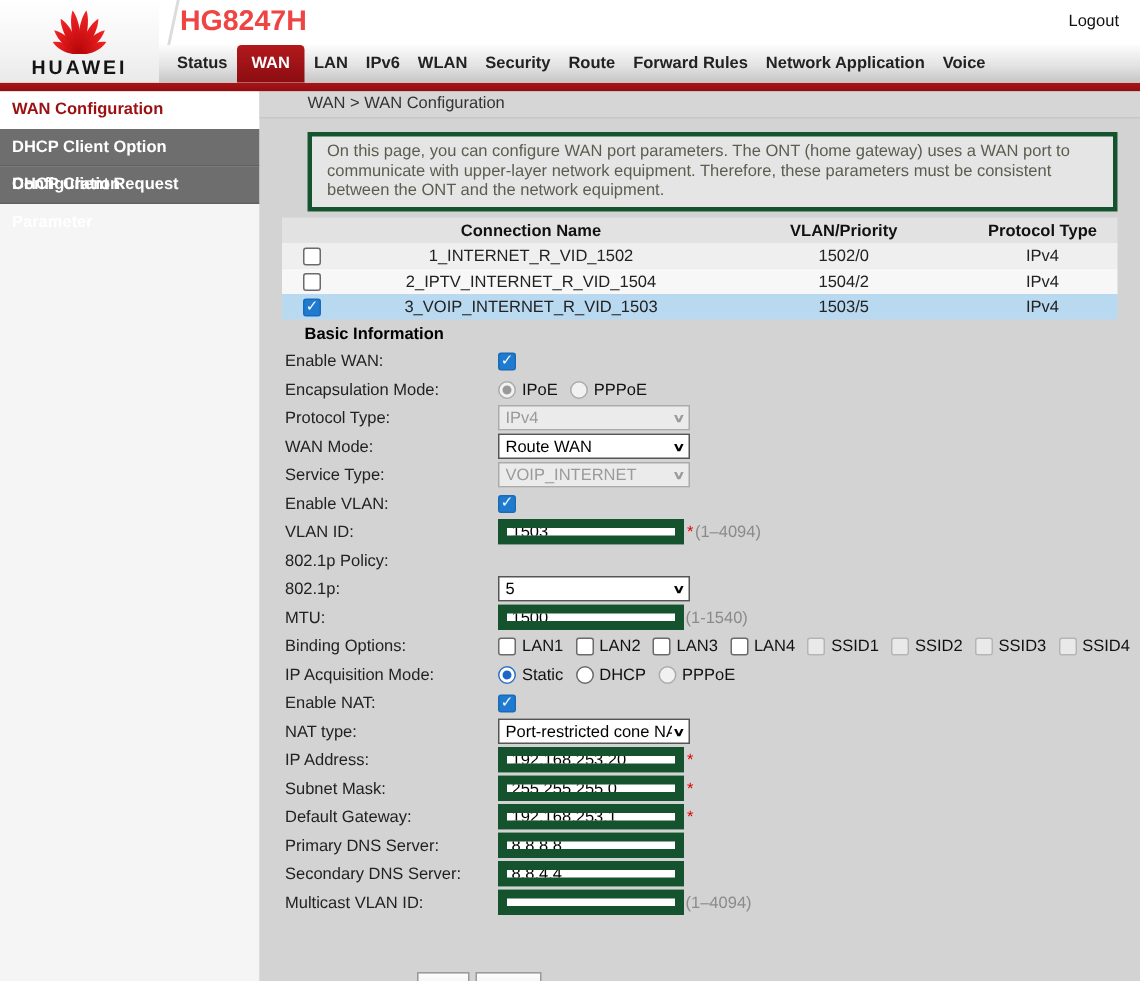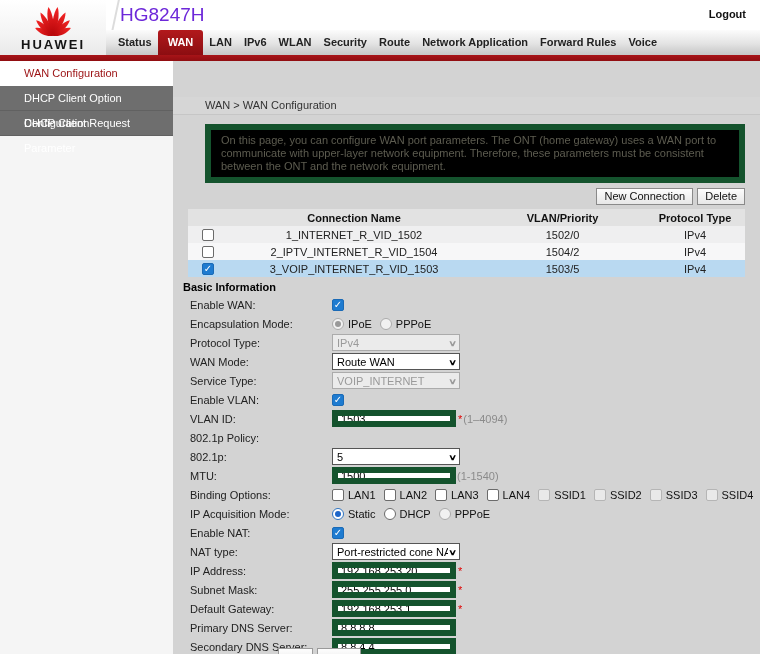--- a/index.html
+++ b/index.html
@@ -14,63 +14,63 @@
   .logo-block {
     position:absolute; left:0; top:0; width:106px; height:55px;
     background:linear-gradient(180deg,#ffffff 0%,#f4f4f4 60%,#e9e9e9 100%);
     display:flex; flex-direction:column; align-items:center; justify-content:center;
   }
   .brand-text { font-weight:bold; font-size:13px; letter-spacing:2px; color:#141414; margin-top:1px; }
   .diag {
     position:absolute; left:112px; top:0; height:55px; width:2px;
     background:#dcdcdc; transform:skewX(-12deg);
   }
-  .model-title { position:absolute; left:120px; top:4px; font-size:19px; font-weight:normal; color:#6d28d9; }
-  .logout { position:absolute; right:14px; top:8px; font-weight:bold; color:#111; cursor:pointer; }
+  .model-title { position:absolute; left:120px; top:4px; font-size:19px; font-weight:bold; color:#ef4444; }
+  .logout { position:absolute; right:14px; top:8px; font-weight:normal; color:#111; cursor:pointer; }
   .nav {
     position:absolute; left:106px; right:0; top:30px; height:25px;
     background:linear-gradient(180deg,#fcfcfc 0%,#e3e3e3 55%,#c6c6c6 100%);
     display:flex; align-items:flex-end; padding-left:6px;
   }
   .nav-tab { padding:0 6px; font-weight:bold; color:#222; height:25px; line-height:25px; cursor:pointer; white-space:nowrap; }
   .nav-tab.active {
     background:linear-gradient(180deg,#b2191c,#8c0d11); color:#fff;
     border-radius:3px 3px 0 0; padding:0 10px;
   }
   .redbar { height:6px; background:linear-gradient(180deg,#a81418,#900d11); }
   
   .layout { display:flex; height:593px; }
   .sidebar { width:173px; background:#f5f5f5; flex:none; }
-  .side-item { padding-left:24px; font-weight:normal; cursor:pointer; }
+  .side-item { padding-left:8px; font-weight:bold; cursor:pointer; }
   .side-item.active { height:25px; line-height:25px; background:#fff; color:#9b1113; }
   .side-item.gray { height:25px; line-height:25px; background:#6e6e6e; color:#fff; border-bottom:1px solid #616161; }
-  .main { flex:1; background:#d3d3d3; min-width:0;margin-top:36px; }
+  .main { flex:1; background:#d3d3d3; min-width:0; }
   .breadcrumb { height:18px; line-height:17px; padding-left:32px; background:#d6d6d6; border-bottom:1px solid #c6c6c6; color:#333; }
   .notice {
-    margin:9px 15px 0 32px; background:#000000; border:6px solid #14532d;
+    margin:9px 15px 0 32px; background:#e5e5e5; border:3px solid #14532d;
     padding:4px 10px; line-height:13px; color:#5d5c50;
   }
   .actions { display:flex; justify-content:flex-end; gap:4px; margin:5px 15px 0 0; }
   .btn {
     background:linear-gradient(180deg,#fdfdfd,#e7e7e7); border:1px solid #8a8a8a;
     height:17px; line-height:15px; padding:0 7px; font-size:11px; font-family:inherit; cursor:pointer; color:#111;
   }
   
   .table { margin:4px 15px 0 15px; }
   .trow { display:flex; align-items:center; height:17px; }
   .trow.thead { background:#e2e2e2; font-weight:bold; color:#111; }
   .trow.r0 { background:#efeff0; }
   .trow.r1 { background:#f7f7f8; }
   .trow.selrow { background:#b9d9f1; }
   .col-check { width:40px; display:flex; justify-content:center; }
   .col-name  { width:252px; text-align:center; }
   .col-vlan  { width:165px; text-align:center; }
   .col-proto { flex:1; text-align:center; }
   
-  .section-title { margin-top:3px; padding-left:10px; font-weight:bold; height:15px; line-height:15px; color:#000; }
+  .section-title { margin-top:3px; padding-left:30px; font-weight:bold; height:15px; line-height:15px; color:#000; }
   .frow { display:flex; align-items:center; height:19px; padding-left:17px; }
   .flabel { width:142px; color:#222; flex:none; }
   .fctrl { display:flex; align-items:center; }
   
   .cb { width:12px; height:12px; border:1px solid #6b6b6b; background:#fff; border-radius:2px;
         display:flex; align-items:center; justify-content:center; flex:none; }
   .cb.checked { background:#1e7bd0; border-color:#1a6ab6; color:#fff; font-size:10px; }
   .cb.checked::after { content:"✓"; line-height:10px; }
   .cb.disabled { background:#e9e9e9; border-color:#b5b5b5; }
   .radio { width:12px; height:12px; border-radius:50%; border:1px solid #6b6b6b; background:#fff; position:relative; flex:none; }
@@ -123,43 +123,39 @@
   <div class="model-title">HG8247H</div>
   <div class="logout">Logout</div>
   <div class="nav">
     <span class="nav-tab">Status</span>
     <span class="nav-tab active">WAN</span>
     <span class="nav-tab">LAN</span>
     <span class="nav-tab">IPv6</span>
     <span class="nav-tab">WLAN</span>
     <span class="nav-tab">Security</span>
     <span class="nav-tab">Route</span>
+    <span class="nav-tab">Forward Rules</span>
     <span class="nav-tab">Network Application</span>
-    <span class="nav-tab">Forward Rules</span>
     <span class="nav-tab">Voice</span>
   </div>
 </div>
 <div class="redbar"></div>
 
 <div class="layout">
   <div class="sidebar">
     <div class="side-item active">WAN Configuration</div>
     <div class="side-item gray">DHCP Client Option Configuration</div>
     <div class="side-item gray">DHCP Client Request Parameter</div>
   </div>
 
   <div class="main">
     <div class="breadcrumb">WAN &gt; WAN Configuration</div>
 
     <div class="notice">On this page, you can configure WAN port parameters. The ONT (home gateway) uses a WAN port to communicate with upper-layer network equipment. Therefore, these parameters must be consistent between the ONT and the network equipment.</div>
 
-    <div class="actions">
-      <button class="btn">New Connection</button>
-      <button class="btn">Delete</button>
-    </div>
 
     <div class="table">
       <div class="trow thead">
         <div class="col-check"></div>
         <div class="col-name">Connection Name</div>
         <div class="col-vlan">VLAN/Priority</div>
         <div class="col-proto">Protocol Type</div>
       </div>
       <div class="trow r0">
         <div class="col-check">

